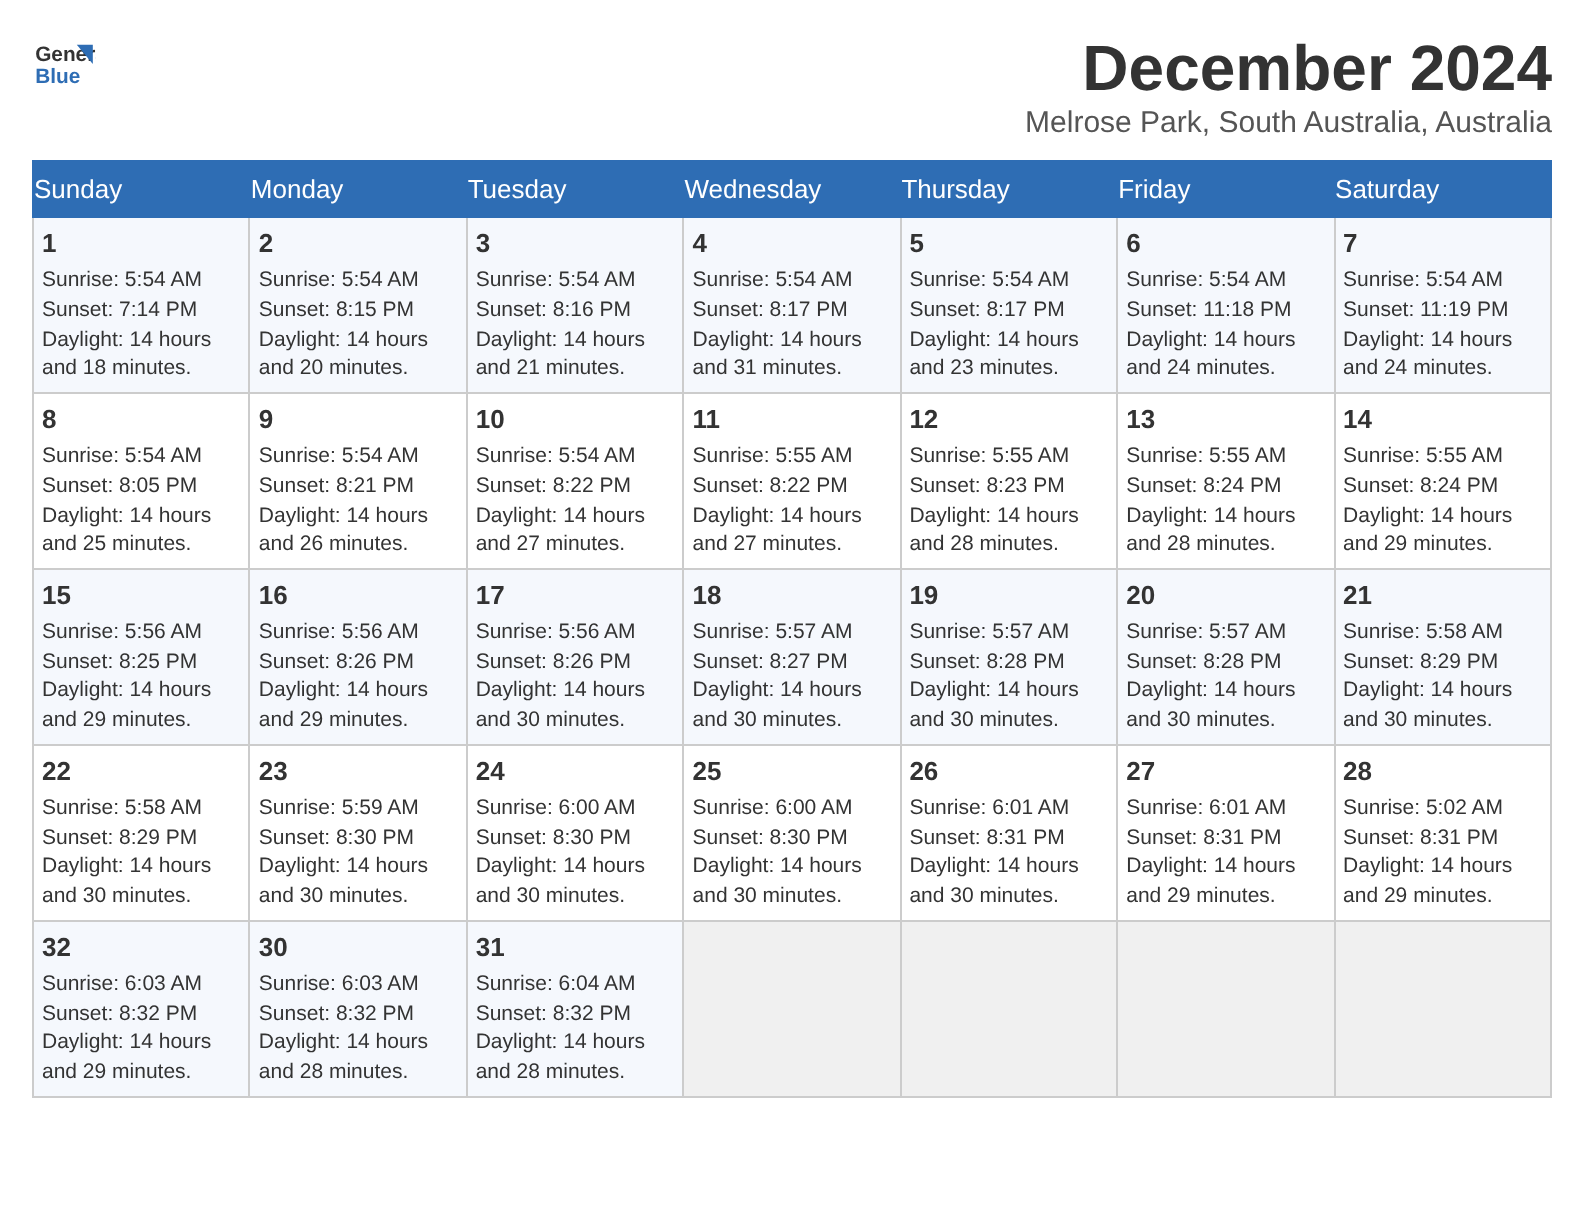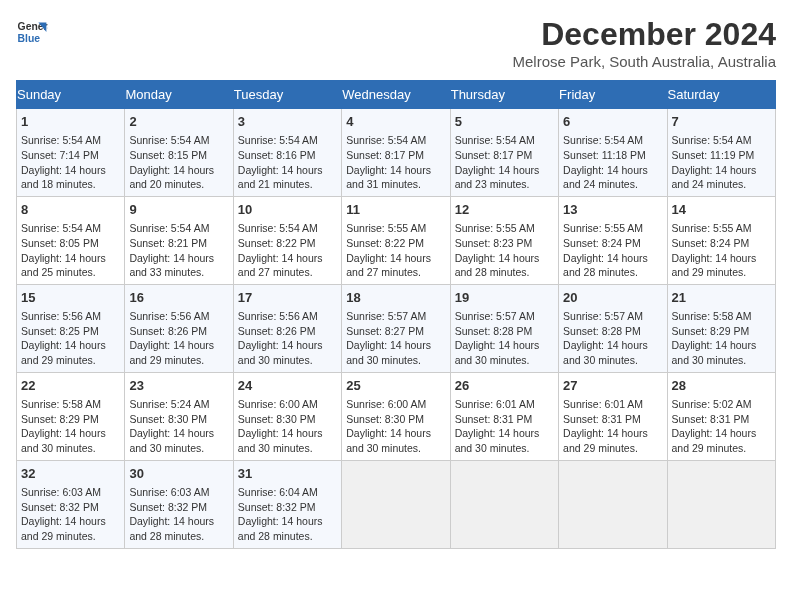--- a/index.html
+++ b/index.html
@@ -167,21 +167,21 @@
           <div class="cell-text">Sunrise: 5:54 AM</div>
           <div class="cell-text">Sunset: 8:05 PM</div>
           <div class="cell-text">Daylight: 14 hours</div>
           <div class="cell-text">and 25 minutes.</div>
         </td>
         <td>
           <span class="day-num">9</span>
           <div class="cell-text">Sunrise: 5:54 AM</div>
           <div class="cell-text">Sunset: 8:21 PM</div>
           <div class="cell-text">Daylight: 14 hours</div>
-          <div class="cell-text">and 33 minutes.</div>
+          <div class="cell-text">and 26 minutes.</div>
         </td>
         <td>
           <span class="day-num">10</span>
           <div class="cell-text">Sunrise: 5:54 AM</div>
           <div class="cell-text">Sunset: 8:22 PM</div>
           <div class="cell-text">Daylight: 14 hours</div>
           <div class="cell-text">and 27 minutes.</div>
         </td>
         <td>
           <span class="day-num">11</span>
@@ -266,21 +266,21 @@
       <tr>
         <td>
           <span class="day-num">22</span>
           <div class="cell-text">Sunrise: 5:58 AM</div>
           <div class="cell-text">Sunset: 8:29 PM</div>
           <div class="cell-text">Daylight: 14 hours</div>
           <div class="cell-text">and 30 minutes.</div>
         </td>
         <td>
           <span class="day-num">23</span>
-          <div class="cell-text">Sunrise: 5:24 AM</div>
+          <div class="cell-text">Sunrise: 5:59 AM</div>
           <div class="cell-text">Sunset: 8:30 PM</div>
           <div class="cell-text">Daylight: 14 hours</div>
           <div class="cell-text">and 30 minutes.</div>
         </td>
         <td>
           <span class="day-num">24</span>
           <div class="cell-text">Sunrise: 6:00 AM</div>
           <div class="cell-text">Sunset: 8:30 PM</div>
           <div class="cell-text">Daylight: 14 hours</div>
           <div class="cell-text">and 30 minutes.</div>

